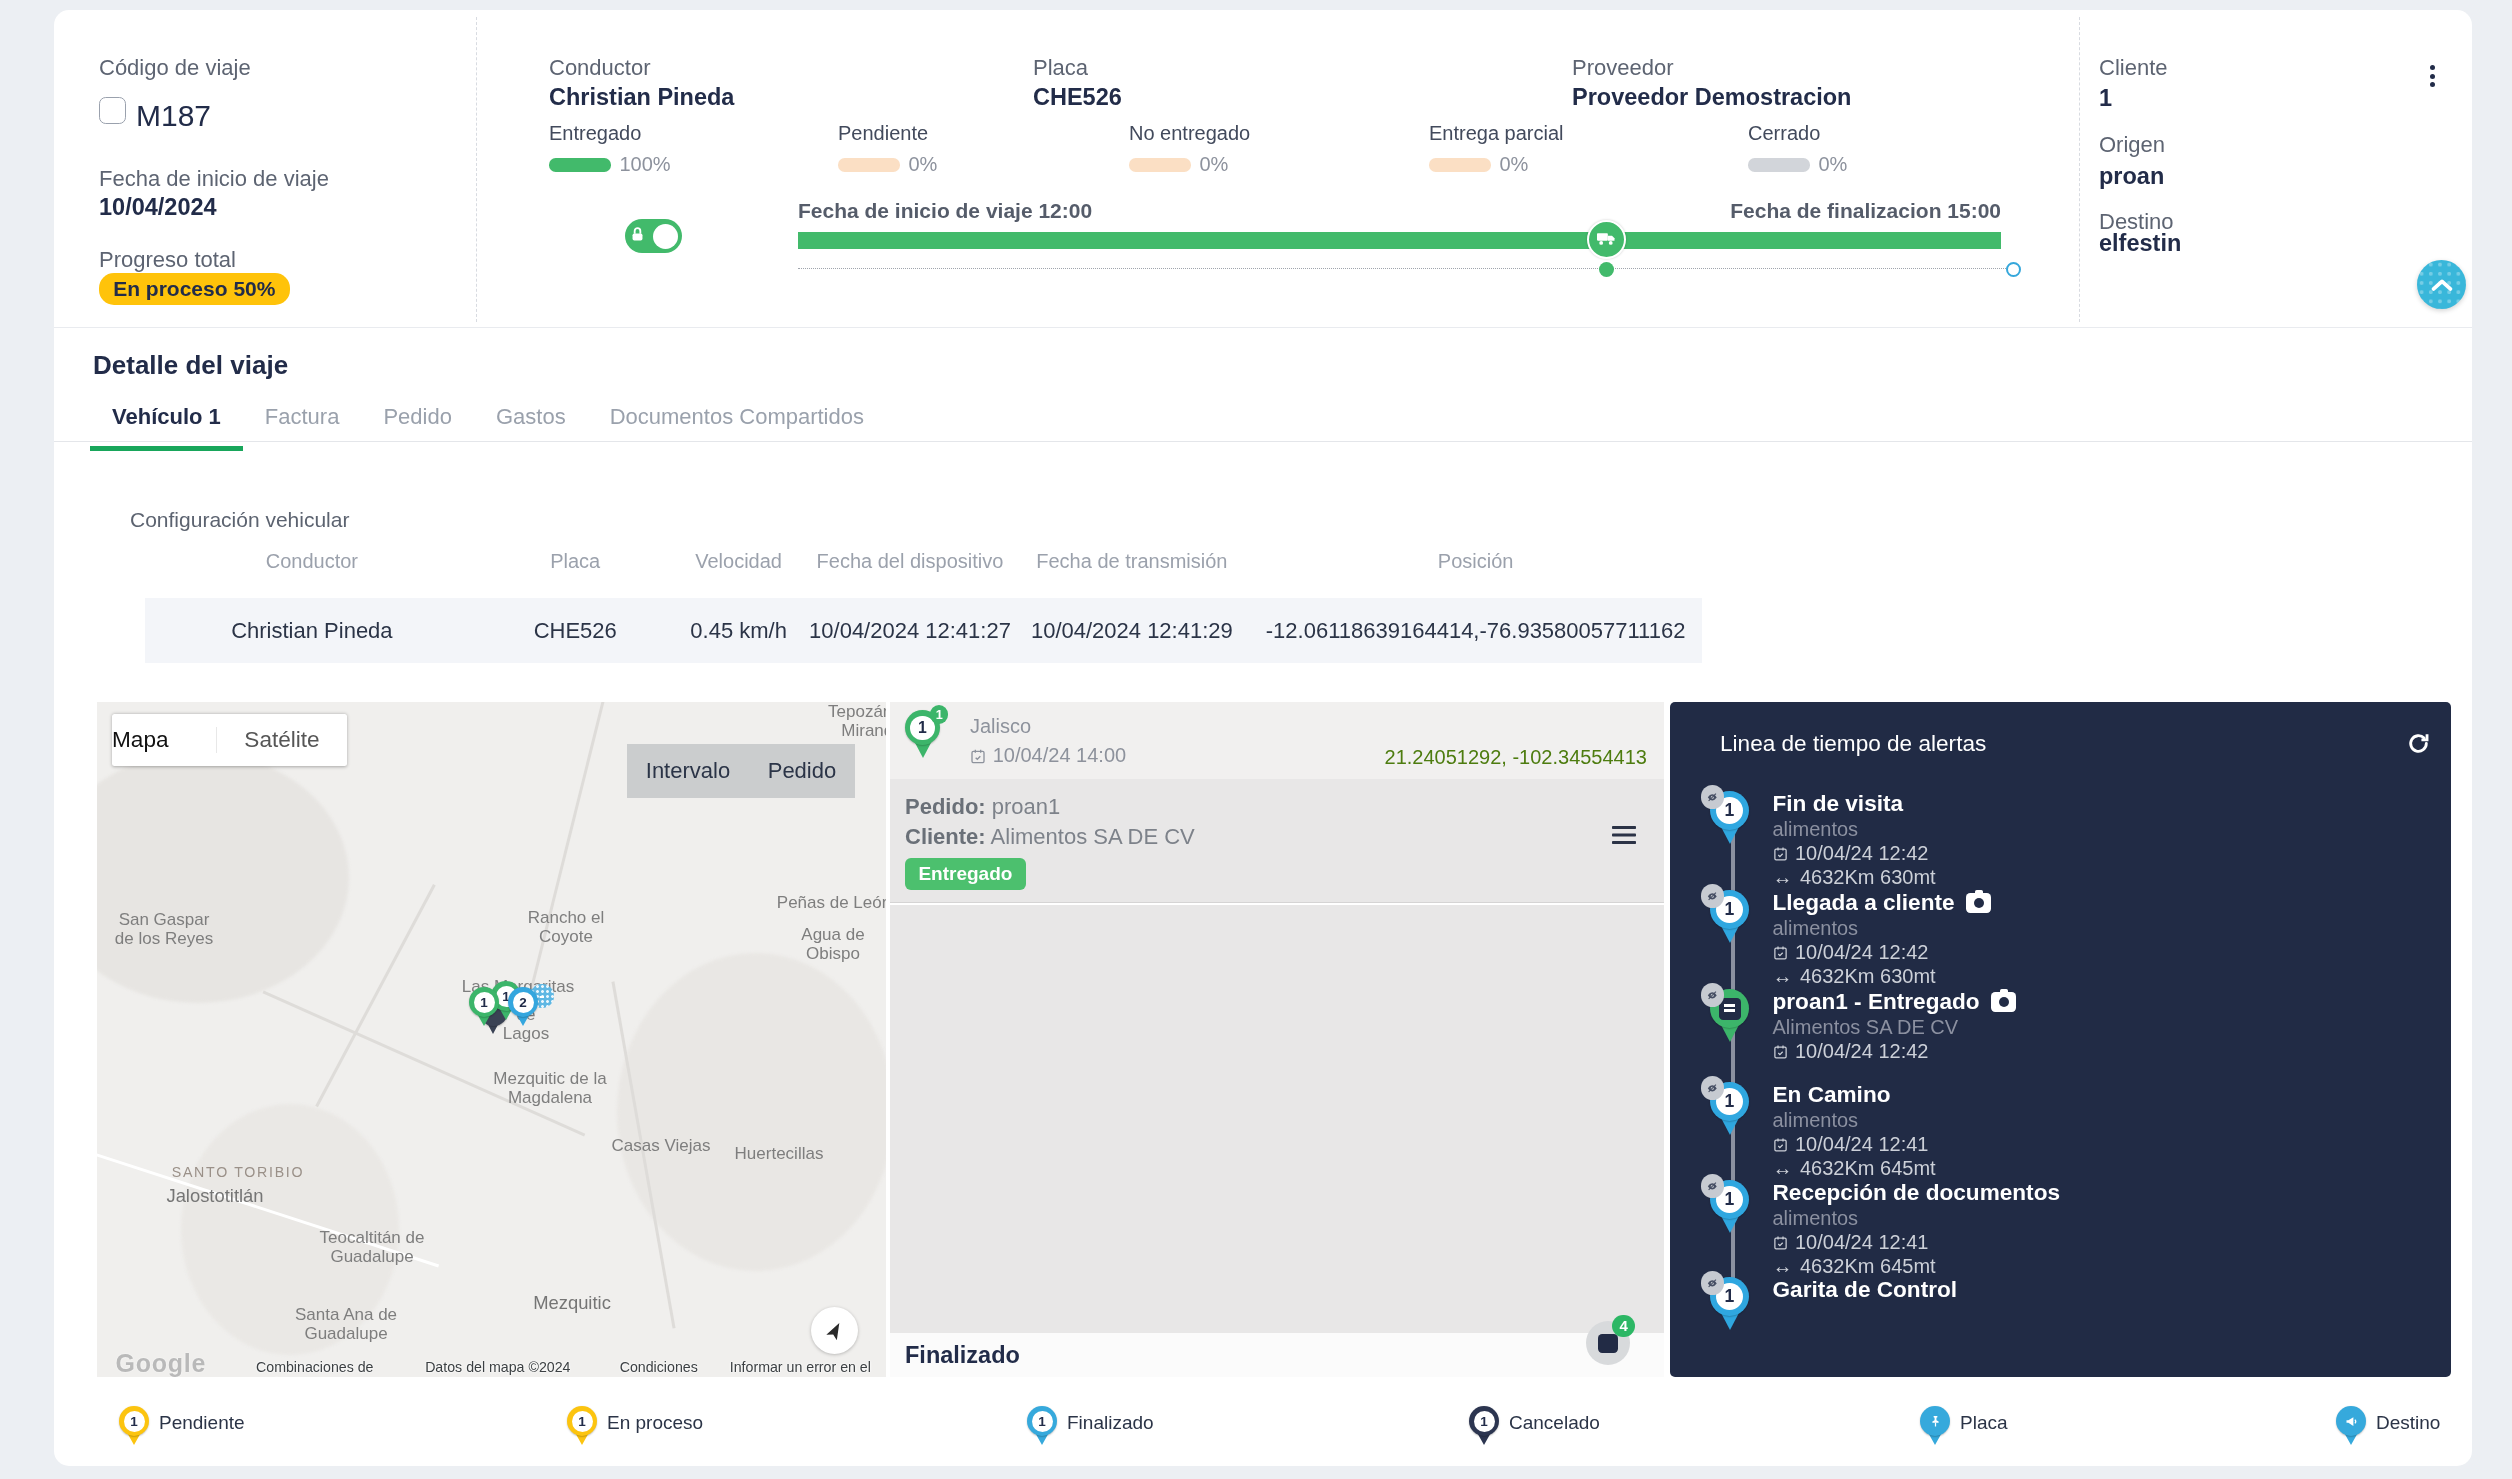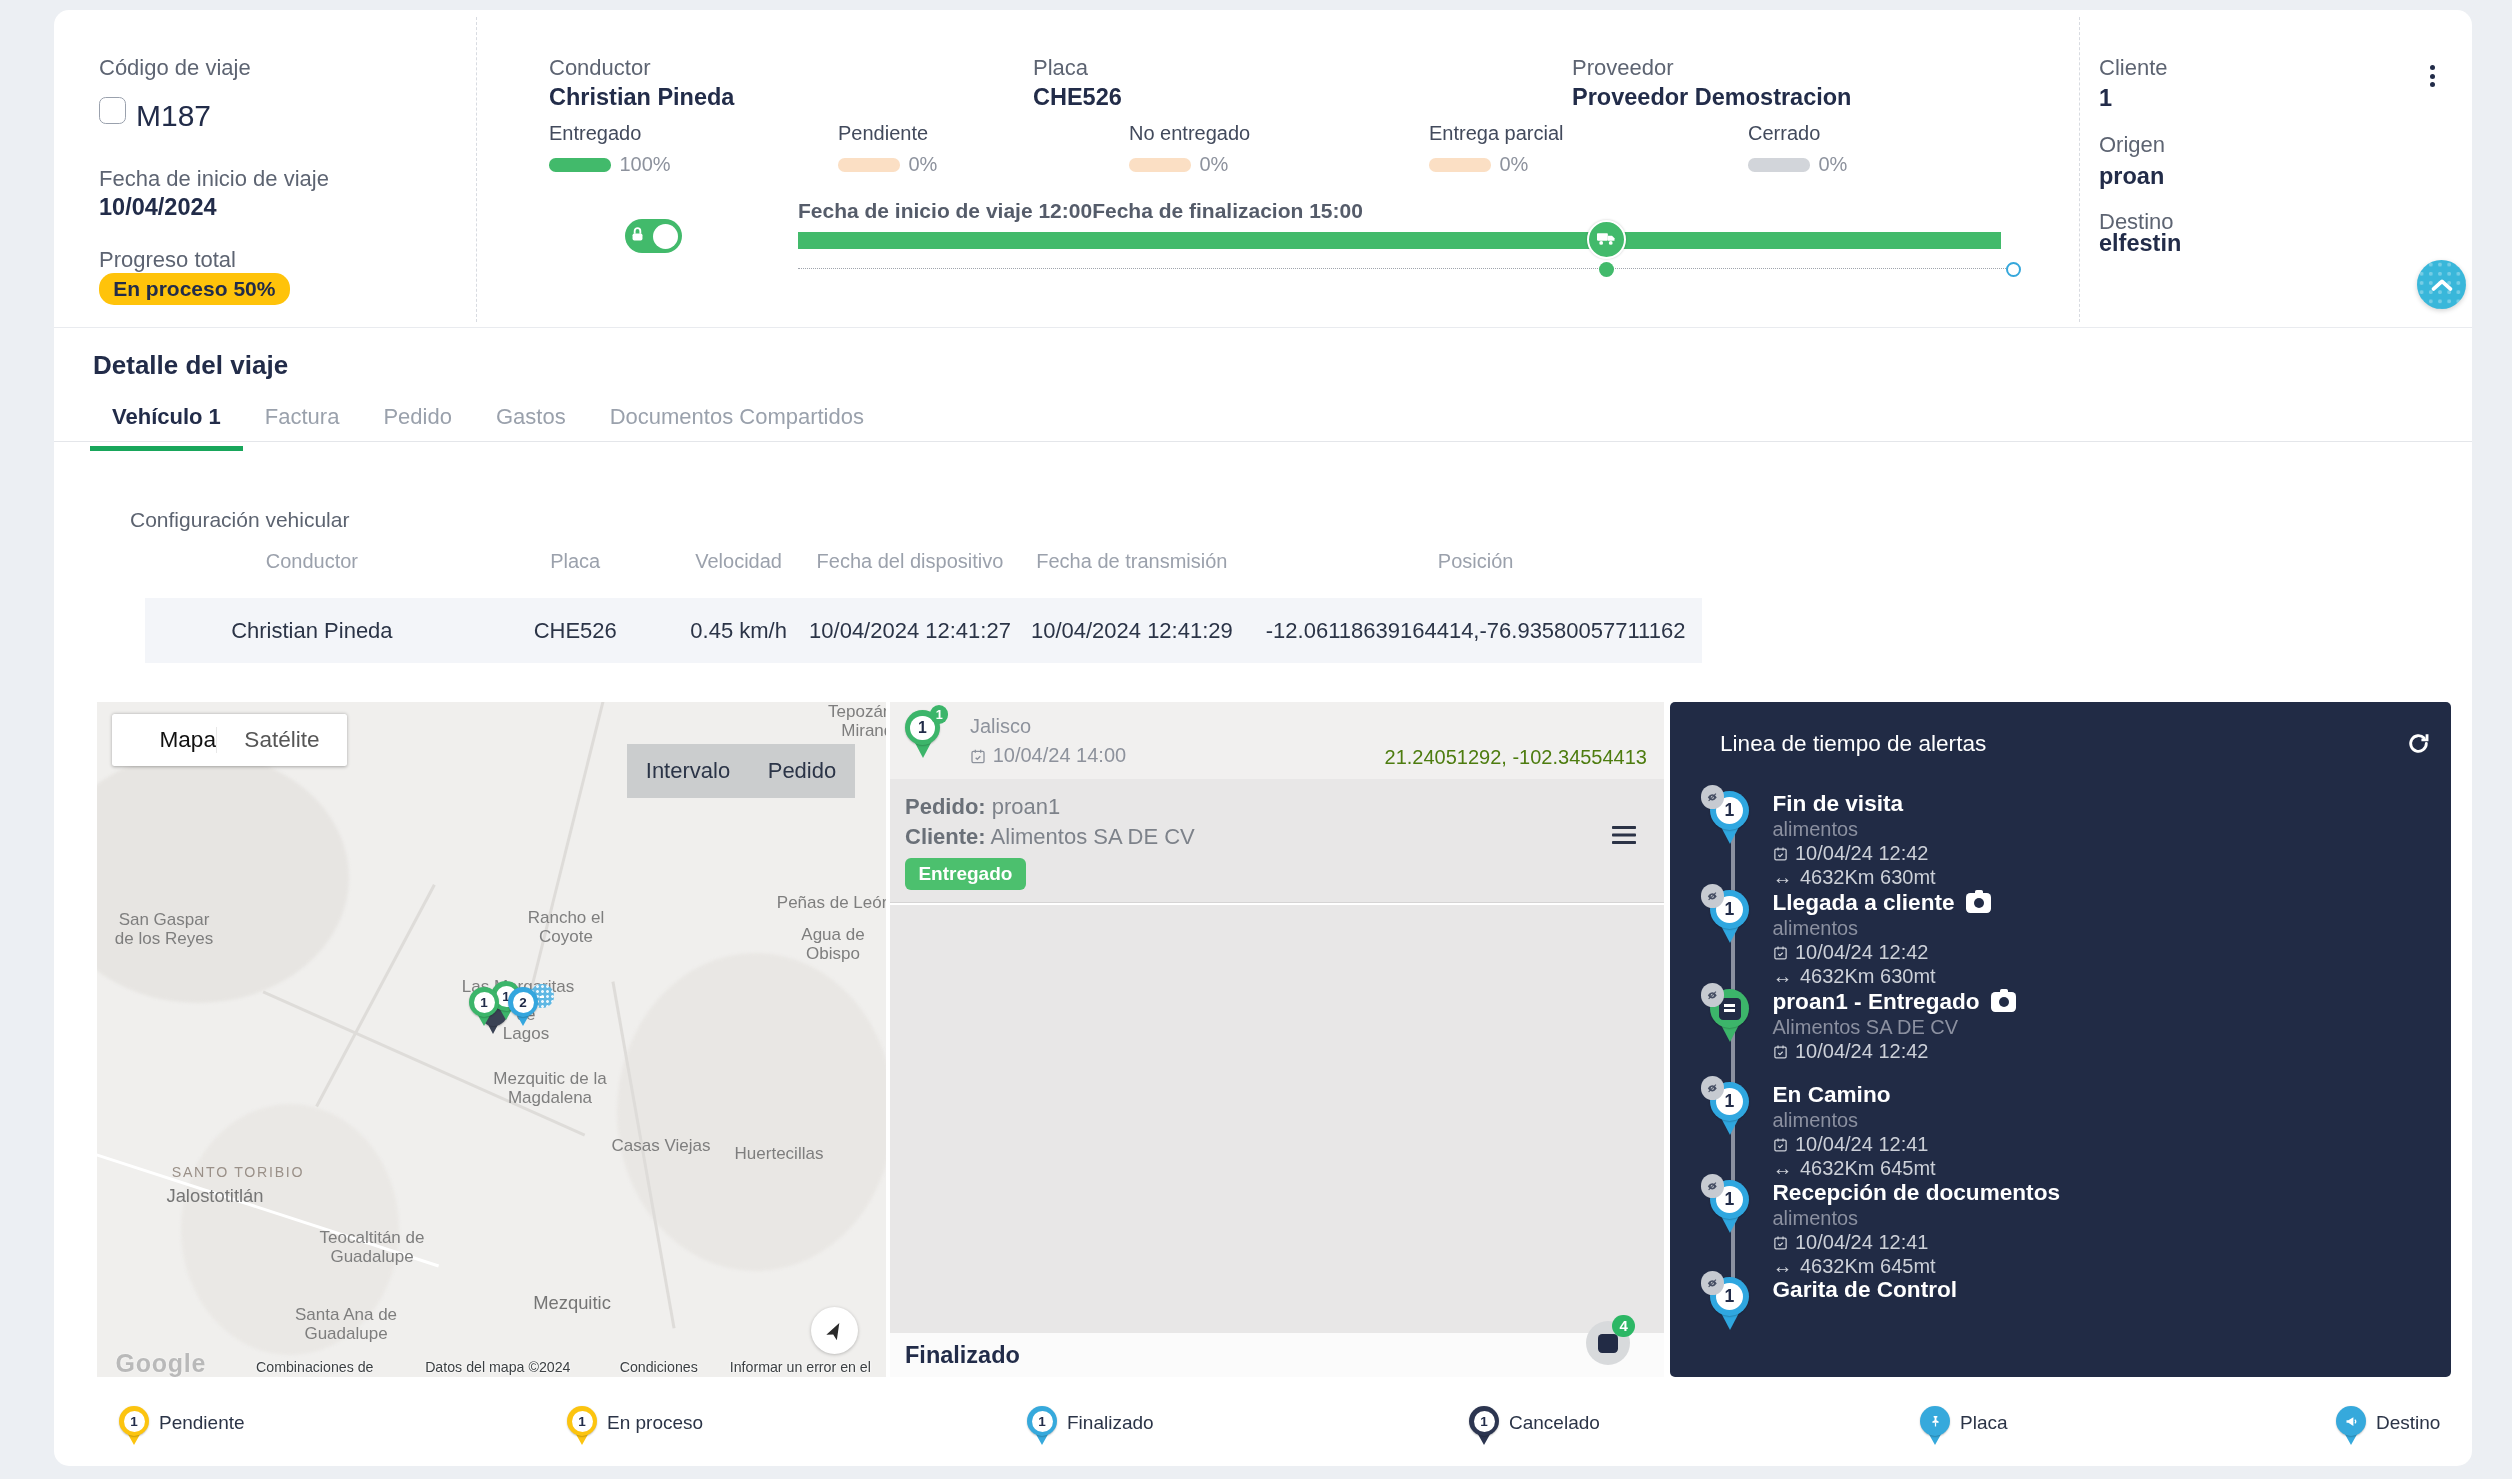--- a/index.html
+++ b/index.html
@@ -28,21 +28,21 @@
   .bar-green{background:#42ba6b;}
   .bar-peach{background:#fbdfc4;}
   .bar-gray{background:#d2d5da;}
   .status-val{font-size:20px;color:#8d929d;margin-left:8.4px;vertical-align:middle;}
   .toggle{
     left:571px;top:209px;width:57px;height:34px;border-radius:17px;background:#42ba6b;
     display:flex;align-items:center;justify-content:space-between;padding:0 4.2px;box-sizing:border-box;
   }
   .toggle-knob{width:25px;height:25px;border-radius:50%;background:#fff;}
   .timeline{left:744px;top:189px;width:1203px;}
-  .tl-titles{display:flex;justify-content:flex-start;font-size:21px;font-weight:bold;color:#555c6a;}
+  .tl-titles{display:flex;justify-content:space-between;font-size:21px;font-weight:bold;color:#555c6a;}
   .tl-bar{position:relative;margin-top:9.2px;height:17px;background:#42ba6b;}
   .tl-truck{
     position:absolute;left:789px;top:-12.6px;width:39px;height:39px;border-radius:50%;
     background:#42ba6b;border:2.5px solid #fff;box-sizing:border-box;
     display:flex;align-items:center;justify-content:center;box-shadow:0 0 2.5px rgba(0,0,0,.2);
   }
   .tl-track{position:relative;margin-top:11.7px;height:17px;}
   .tl-track::before{content:"";position:absolute;left:0;top:7.5px;width:1222px;border-top:1.7px dotted #a0a5ad;}
   .tl-dot{position:absolute;left:801px;top:0.8px;width:15px;height:15px;border-radius:50%;background:#42ba6b;}
   .tl-ring{position:absolute;left:1208px;top:0.8px;width:15px;height:15px;border-radius:50%;background:#fff;border:2.5px solid #35a7db;box-sizing:border-box;}
@@ -71,21 +71,21 @@
   .map{left:43px;top:0;width:789px;height:675px;background:#f0efed;overflow:hidden;}
   .map-blob{border-radius:50%;filter:blur(1.7px);}
   .map-road{background:#dedcd9;}
   .map-label{color:#7e7e7e;font-size:17px;text-align:center;line-height:19px;transform:translateX(-50%);white-space:normal;}
   .map-label.big{font-size:18.4px;color:#757575;}
   .map-label.area{font-size:14.2px;color:#9a9088;letter-spacing:1.7px;}
   .gmap-type{
     left:15px;top:11.7px;width:235px;height:52px;background:#fff;display:flex;
     box-shadow:0 0.8px 3.4px rgba(0,0,0,.3);border-radius:2.5px;align-items:center;
   }
-  .gmap-type .gm{width:104px;text-align:right;font-size:22.6px;font-weight:500;color:#111;}
+  .gmap-type .gm{width:104px;text-align:left;font-size:22.6px;font-weight:500;color:#111;}
   .gmap-type .gs{flex:1;text-align:center;font-size:22.6px;color:#565656;border-left:0.8px solid #e8e8e8;}
   .interval-btns{
     left:530px;top:42px;width:228px;height:54px;background:rgba(158,163,168,.45);
     display:flex;align-items:center;justify-content:space-around;font-size:22px;color:#2b3447;
   }
   .google-logo{left:18.4px;top:647px;font-size:25px;font-weight:bold;color:#b9b9b9;letter-spacing:0.8px;text-shadow:0 0 1.7px #fff;}
   .attribution{left:159px;top:657px;display:flex;gap:32px;font-size:14.2px;color:#3c4043;text-shadow:0 0 2.5px #fff,0 0 2.5px #fff;}
   .nav-btn{
     left:714px;top:605px;width:47px;height:47px;border-radius:50%;background:#fff;
     box-shadow:0 0.8px 3.4px rgba(0,0,0,.25);display:flex;align-items:center;justify-content:center;

